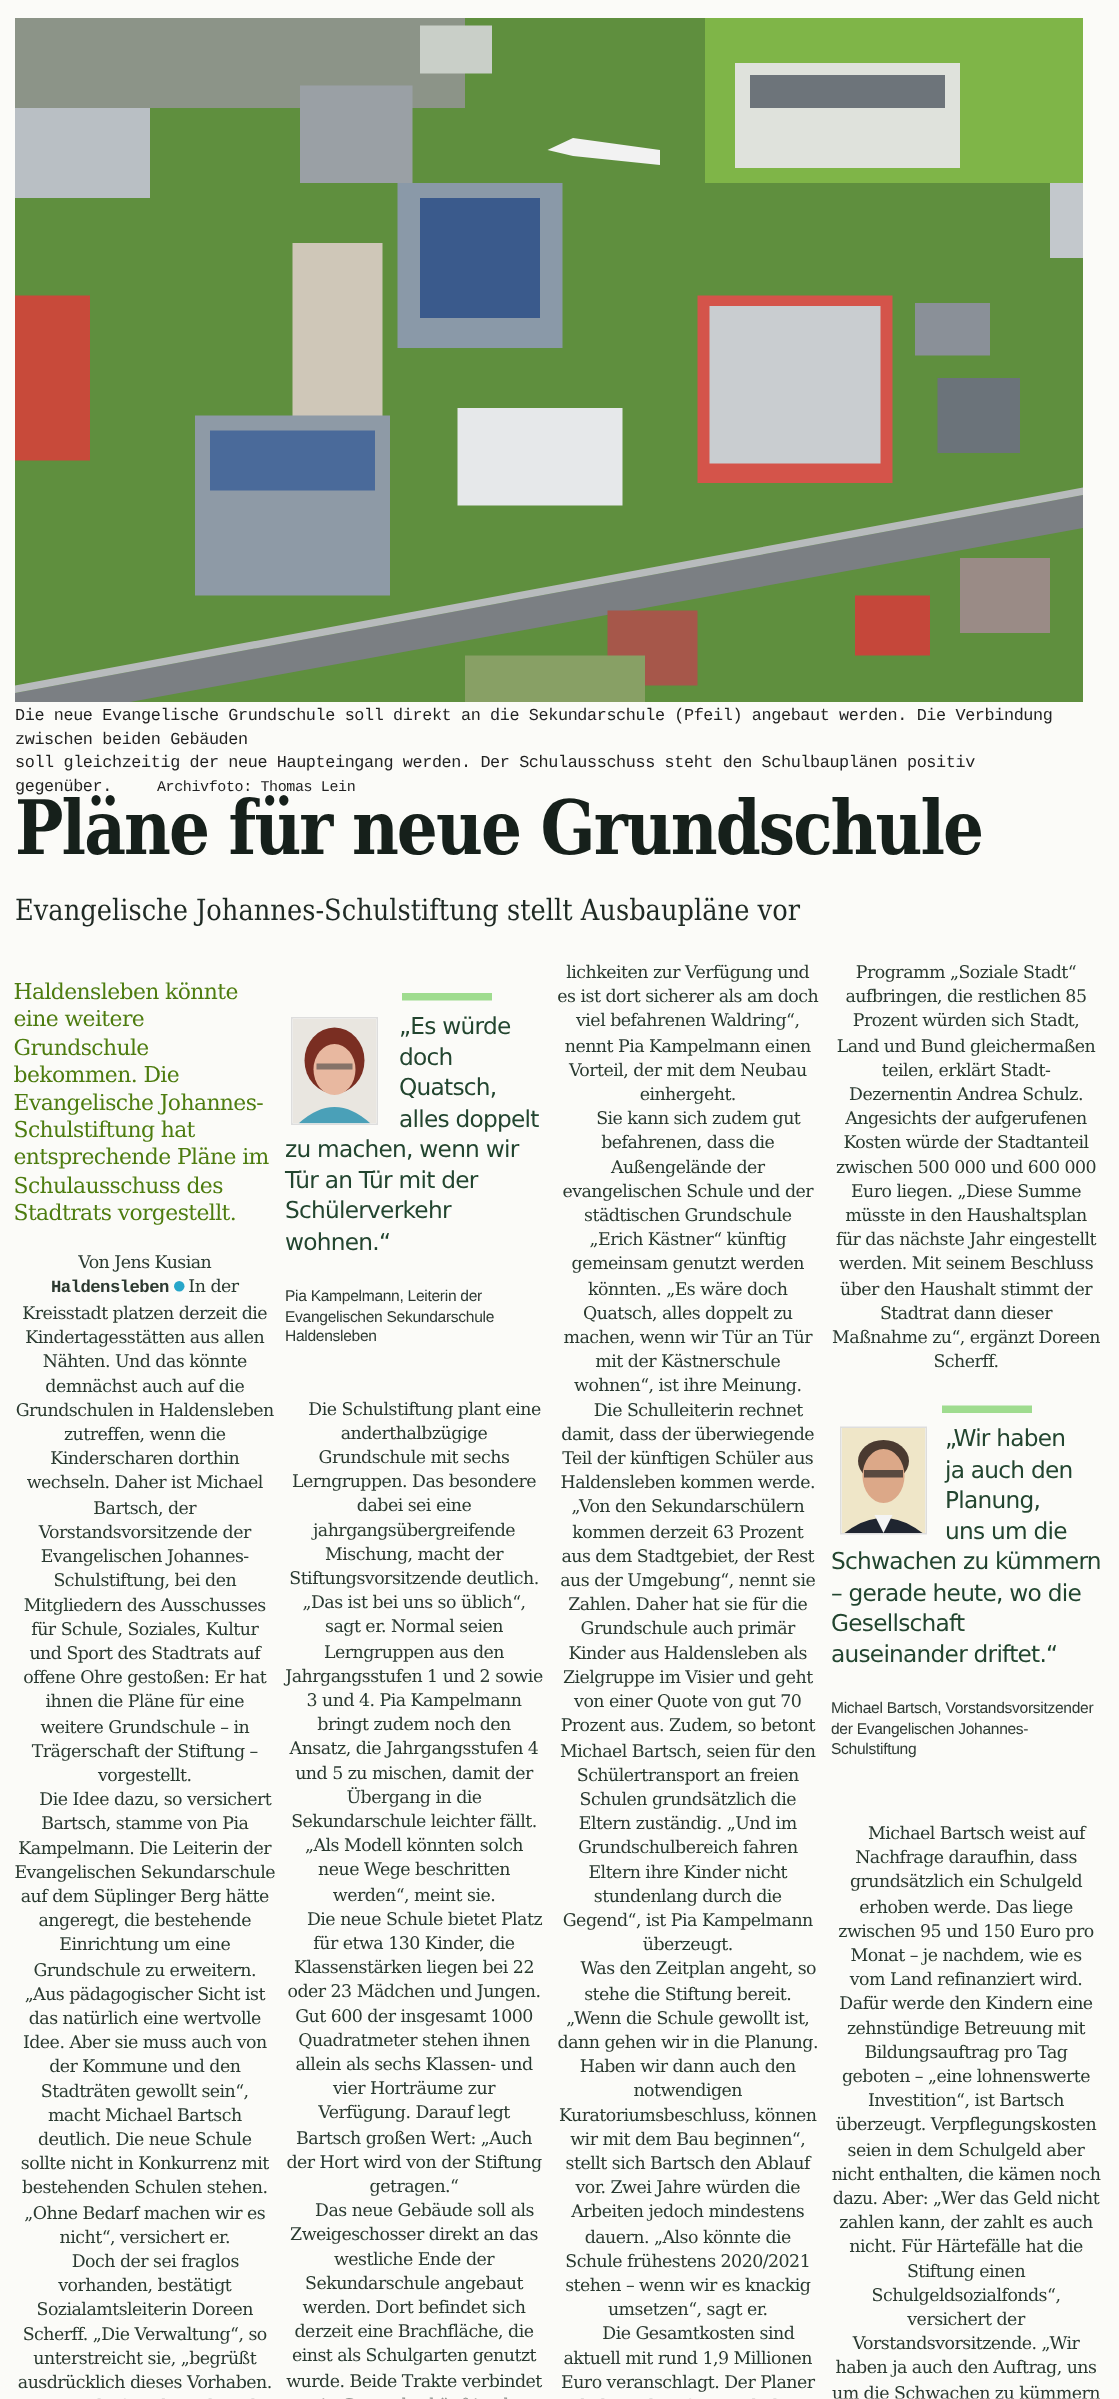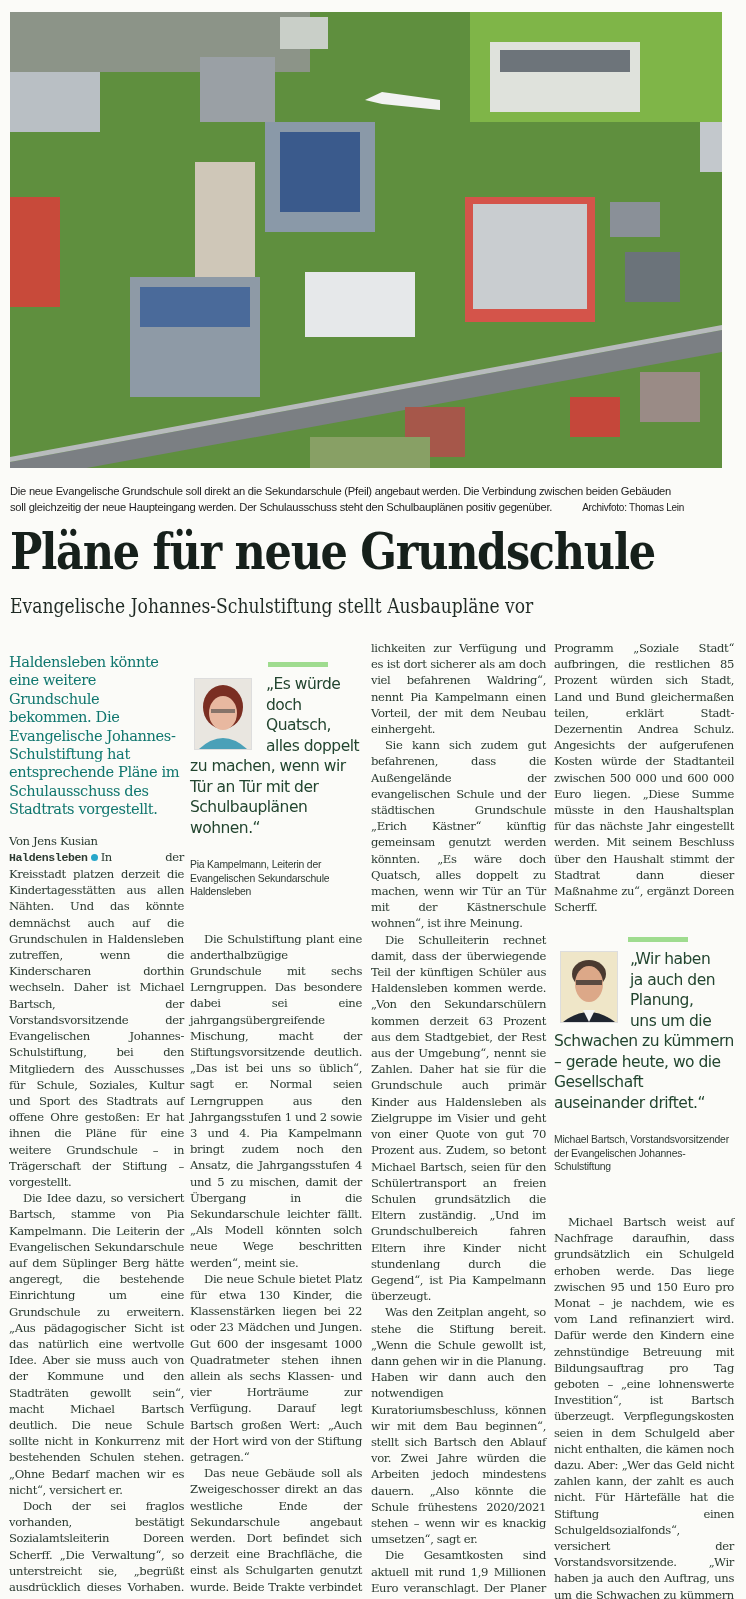--- a/index.html
+++ b/index.html
@@ -1,30 +1,30 @@
 <!DOCTYPE html>
 <html><head>
 <meta charset="utf-8">
 <style>
   html, body { margin:0; padding:0; }
   body { width:746px; height:1599px; background:#fbfbf8; position:relative; overflow:hidden; color:#1f2a24; }
   .photo { position:absolute; left:10px; top:12px; width:712px; height:456px; overflow:hidden; background:#6f9a4a; }
   .photo svg { width:100%; height:100%; display:block; }
-  .caption { position:absolute; left:10px; top:484px; width:716px; font-family:Liberation Sans, sans-serif; font-size:11.2px; line-height:15.5px; color:#222; letter-spacing:-0.25px; }
+  .caption { position:absolute; left:10px; top:471px; width:716px; font-family:Liberation Mono, monospace; font-size:11.2px; line-height:15.5px; color:#222; letter-spacing:-0.25px; }
   .caption .credit { font-size:10px; margin-left:30px; }
   .headline { position:absolute; left:10px; top:522px; font-family:"DejaVu Serif", serif; font-weight:bold; font-size:50px; line-height:60px; color:#16201b; letter-spacing:-1.5px; transform:scaleX(0.86); transform-origin:left top; white-space:nowrap; }
   .subhead { position:absolute; left:10px; top:594px; font-family:"DejaVu Serif", serif; font-size:19.5px; line-height:26px; color:#1f2a24; transform:scaleX(0.88); transform-origin:left top; white-space:nowrap; }
   .col { position:absolute; font-family:"DejaVu Serif", serif; font-size:11.6px; line-height:16.2px; color:#2a3a30; text-align:justify; hyphens:manual; letter-spacing:-0.35px; }
-  .col p { margin:0; text-indent:14px; }
+  .col p { margin:0; text-indent:14px;text-align:center; }
   .col p.noindent { text-indent:0; }
   .c1 { left:9px; top:653px; width:175px; }
   .c2 { left:190px; top:640px; width:172px; }
   .c3 { left:371px; top:640px; width:175px; }
   .c4 { left:554px; top:640px; width:180px; }
-  .lead { font-family:"DejaVu Serif", serif; font-size:14.6px; line-height:18.4px; color:#0f766e; text-align:left; letter-spacing:-0.4px; margin-bottom:14px; }
+  .lead { font-family:"DejaVu Serif", serif; font-size:14.6px; line-height:18.4px; color:#4d7c0f; text-align:left; letter-spacing:-0.4px; margin-bottom:14px; }
   .byline { text-align:left; }
   .dateline { font-family:Liberation Mono, monospace; font-weight:bold; font-size:11.5px; color:#2d3a31; }
   .dot { display:inline-block; width:7px; height:7px; border-radius:50%; background:#27a6c9; margin:0 3px 1px 3px; vertical-align:middle; }
   .quote-block { position:relative; margin:22px 0 18px 0; }
   .quote-bar { position:absolute; left:78px; top:0; width:60px; height:5px; background:#9fdc8f; }
   .portrait { position:absolute; left:4px; top:16px; width:56px; height:70px; border:1px solid #ddd; overflow:hidden; }
   .quote-text { font-family:"DejaVu Sans", sans-serif; font-size:15.5px; line-height:20.5px; color:#22452f; letter-spacing:-0.5px; text-align:left; padding-top:12px; }
   .quote-text .indent { display:block; padding-left:76px; }
   .quote-src { font-family:"Liberation Sans", sans-serif; font-size:10.4px; line-height:13.5px; color:#2e3a33; margin-top:20px; text-align:left; letter-spacing:-0.2px; }
   .c4 .quote-bar { left:74px; }
@@ -91,21 +91,21 @@
         <ellipse cx="28" cy="34" rx="14" ry="17" fill="#e8b8a0"></ellipse>
         <rect x="16" y="30" width="24" height="4" fill="#444" opacity="0.6"></rect>
         <path d="M4,70 Q28,48 52,70 Z" fill="#4aa0b8"></path>
       </svg>
     </div>
     <div class="quote-text">
       <span class="indent">„Es würde</span>
       <span class="indent">doch</span>
       <span class="indent">Quatsch,</span>
       <span class="indent">alles doppelt</span>
-      <span>zu machen, wenn wir Tür an Tür mit der Schulbauplänen wohnen.“</span>
+      <span>zu machen, wenn wir Tür an Tür mit der Schülerverkehr wohnen.“</span>
     </div>
     <div class="quote-src">Pia Kampelmann, Leiterin der Evangelischen Sekundarschule Haldensleben</div>
   </div>
   <div style="height:14px"></div>
   <p>Die Schulstiftung plant eine anderthalbzügige Grundschule mit sechs Lerngruppen. Das besondere dabei sei eine jahrgangsübergreifende Mischung, macht der Stiftungsvorsitzende deutlich. „Das ist bei uns so üblich“, sagt er. Normal seien Lerngruppen aus den Jahrgangsstufen 1 und 2 sowie 3 und 4. Pia Kampelmann bringt zudem noch den Ansatz, die Jahrgangsstufen 4 und 5 zu mischen, damit der Übergang in die Sekundarschule leichter fällt. „Als Modell könnten solch neue Wege beschritten werden“, meint sie.</p>
   <p>Die neue Schule bietet Platz für etwa 130 Kinder, die Klassenstärken liegen bei 22 oder 23 Mädchen und Jungen. Gut 600 der insgesamt 1000 Quadratmeter stehen ihnen allein als sechs Klassen- und vier Horträume zur Verfügung. Darauf legt Bartsch großen Wert: „Auch der Hort wird von der Stiftung getragen.“</p>
   <p>Das neue Gebäude soll als Zweigeschosser direkt an das westliche Ende der Sekundarschule angebaut werden. Dort befindet sich derzeit eine Brachfläche, die einst als Schulgarten genutzt wurde. Beide Trakte verbindet ein Gang, der künftig als Haupteingang der Schule genutzt werden soll. „Damit verlagern wir auch den Schülerverkehr vom Waldring an den Nonnenspring. Dort stehen ausreichend Parkmög-</p>
 </div>
 
 <div class="col c3">

